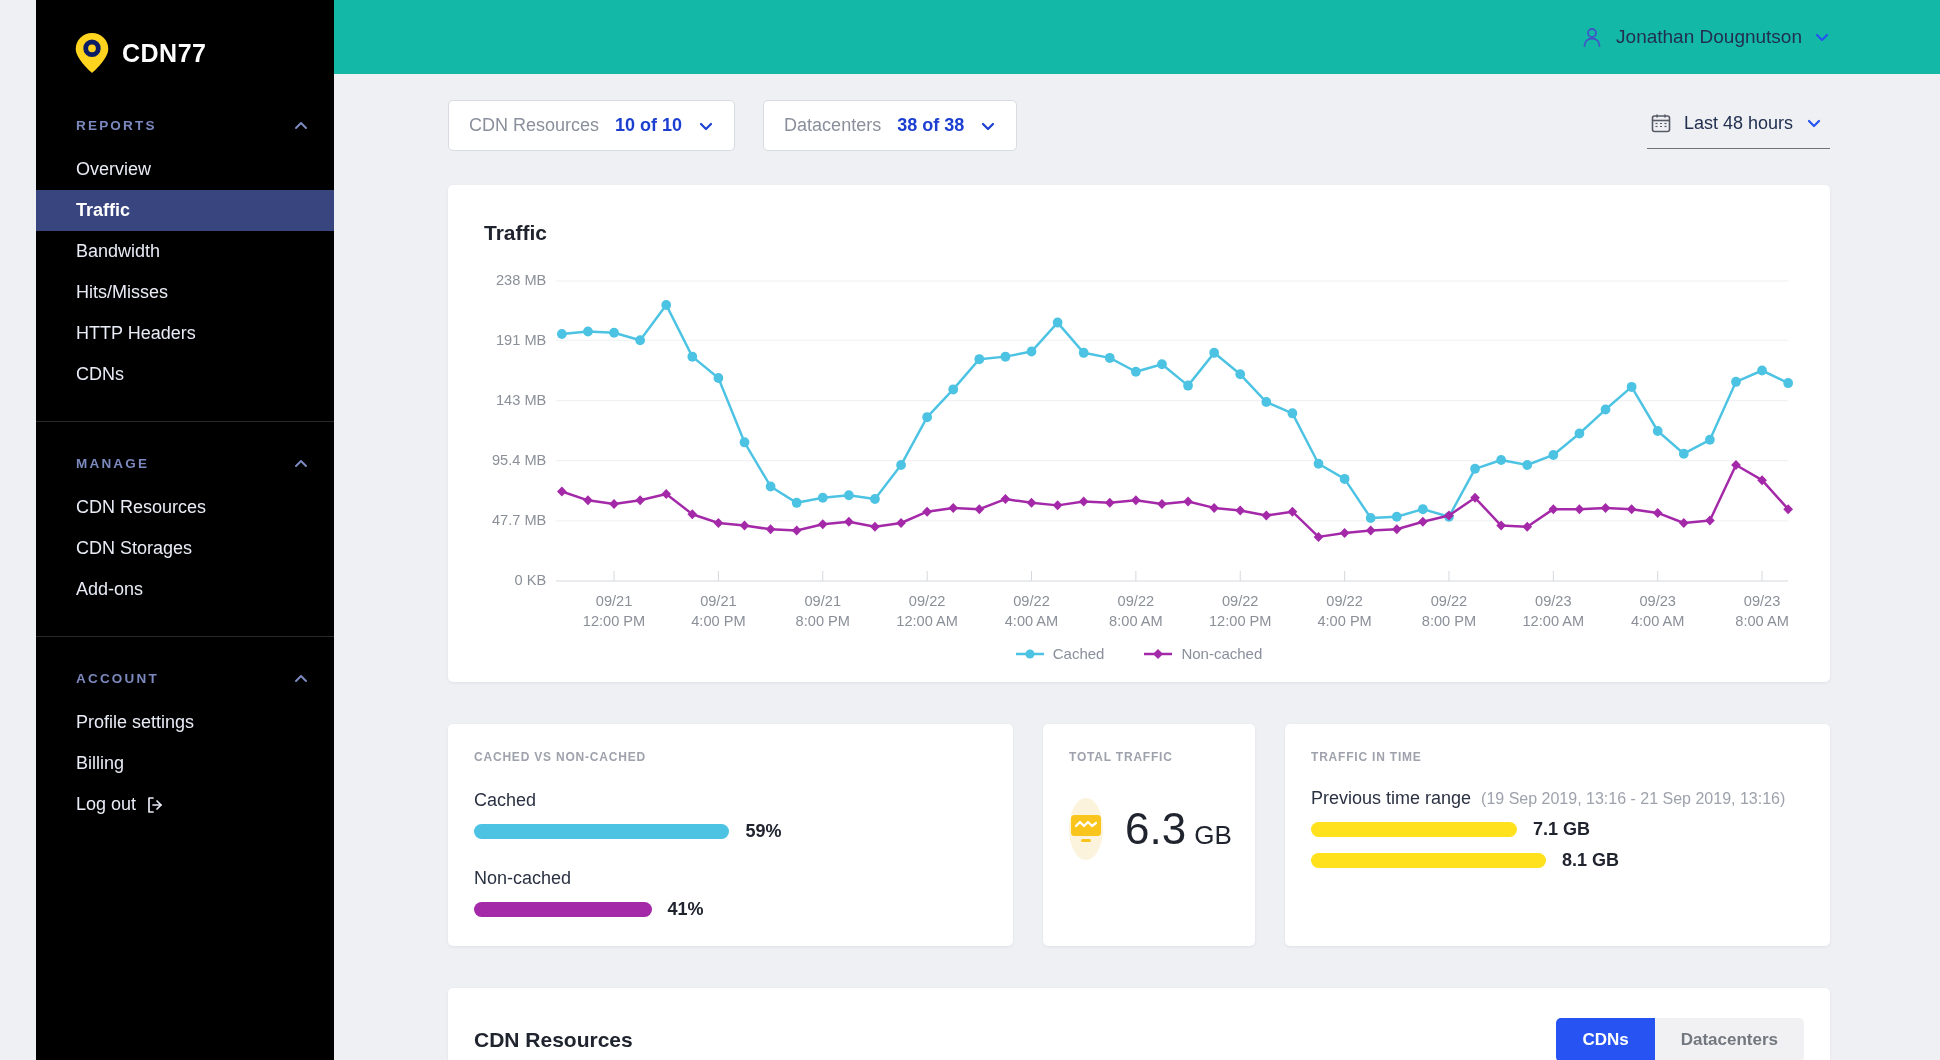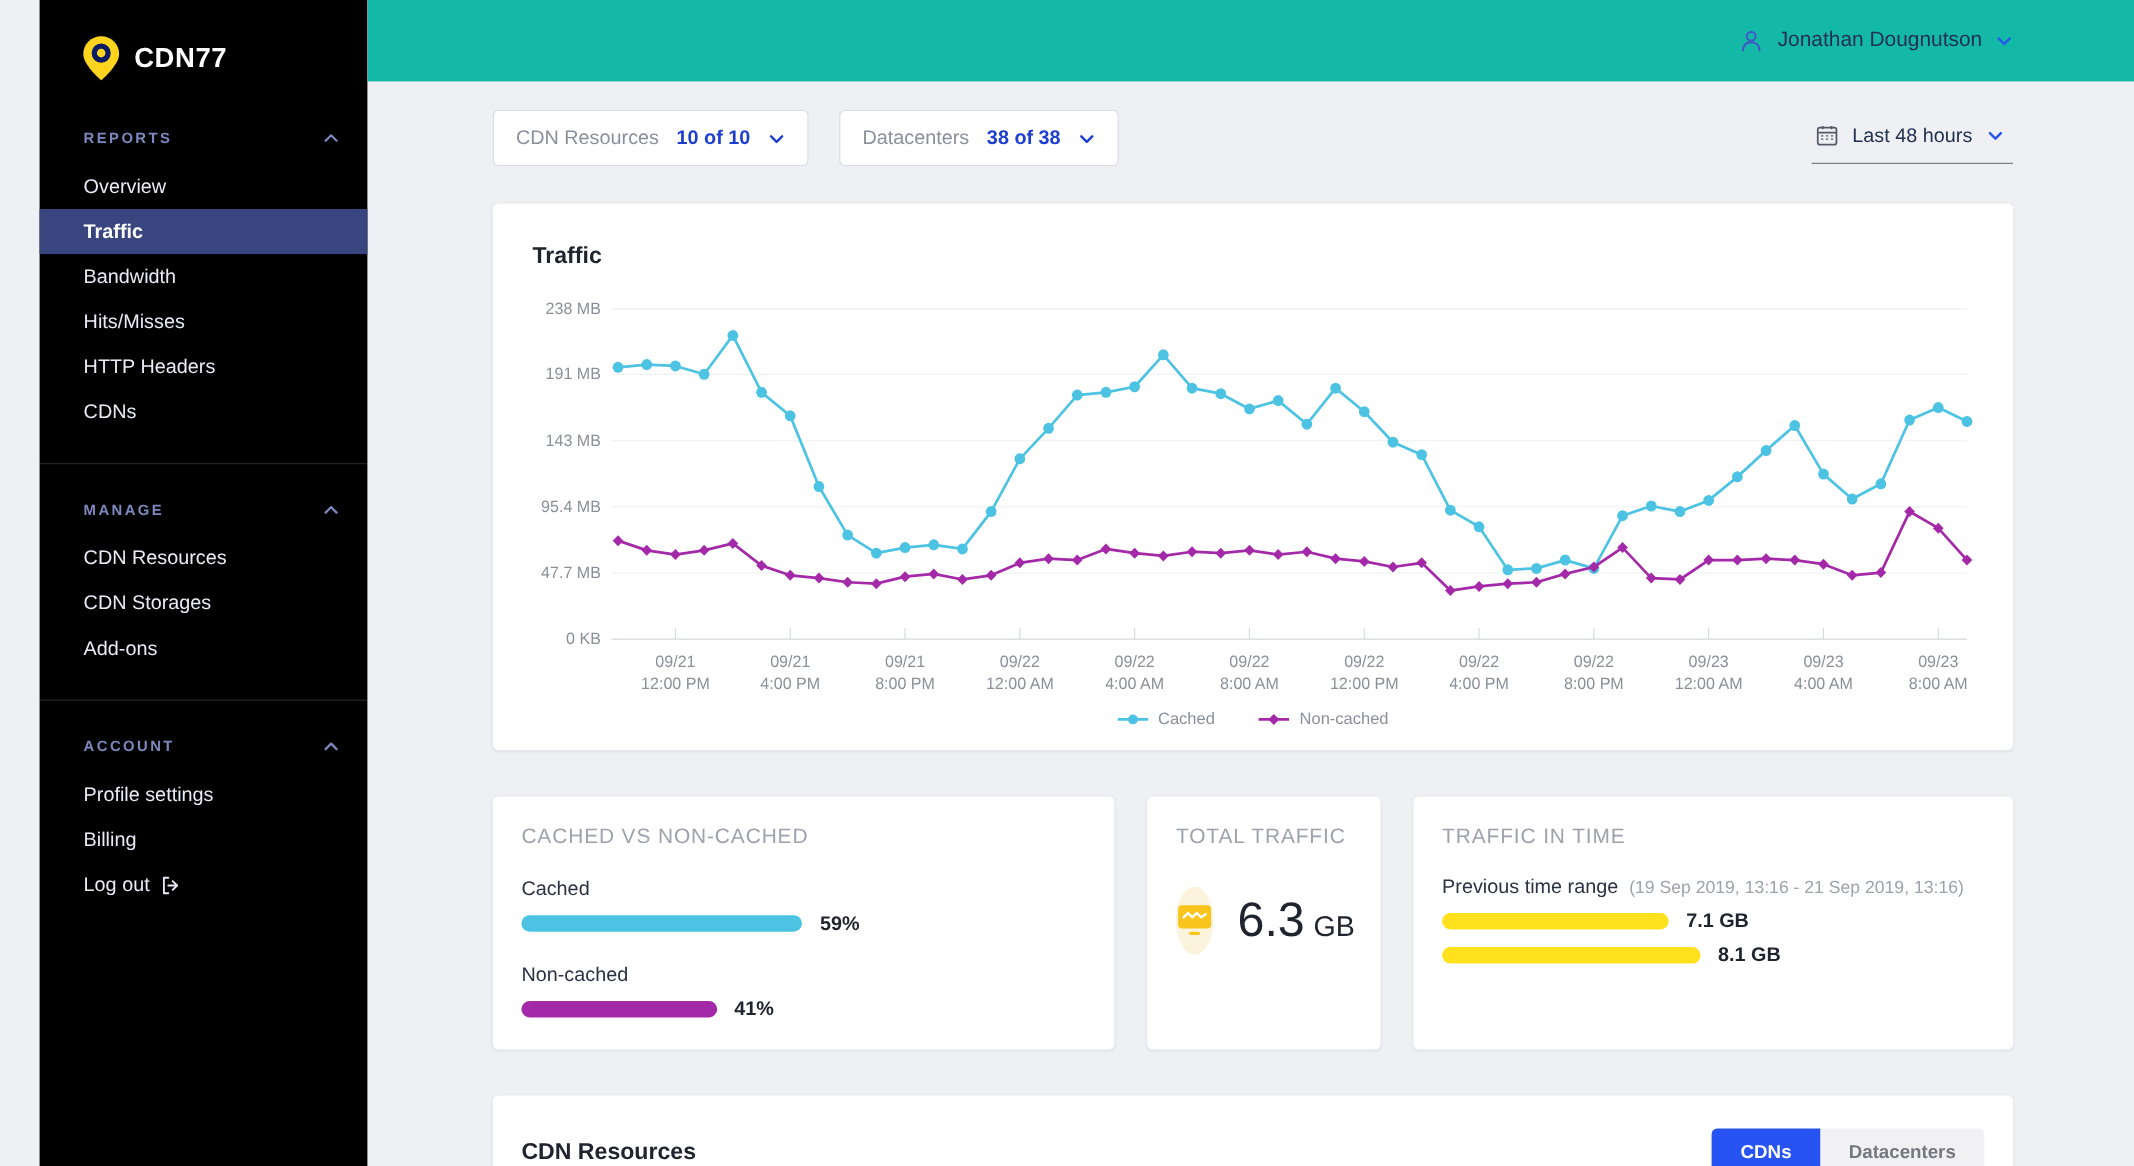--- a/index.html
+++ b/index.html
@@ -49,21 +49,21 @@
   .card { background:#fff; border-radius:5px; box-shadow:0 1px 3px rgba(20,30,60,.07); }
   .chart-card { margin-top:34px; padding:36px 36px 20px; }
   .chart-title { font-size:21px; font-weight:700; color:#20242E; }
   .chart-wrap { margin-top:22px; }
   .legend { display:flex; justify-content:center; gap:40px; margin-top:6px; }
   .legend-item { display:flex; align-items:center; gap:9px; color:#8A8F9C; font-size:15px; }
 
   
   .cards-row { display:flex; gap:30px; margin-top:42px; }
   .stat-card { padding:26px 26px; }
-  .stat-title { font-size:19px; font-weight:400; color:#9EA2AC; letter-spacing:.8px; }
+  .stat-title { font-size:12px; font-weight:700; color:#9EA2AC; letter-spacing:.8px; }
   .cnc-card { width:565px; }
   .bar-row-label { margin-top:26px; font-size:18px; color:#2A3142; }
   .bar-row { display:flex; align-items:center; gap:16px; margin-top:10px; }
   .pill { height:15px; border-radius:8px; }
   .pill-cyan { background:#4CC3E2; }
   .pill-purple { background:#A429A8; }
   .pill-yellow { background:#FFE11D; }
   .bar-pct { font-size:18px; font-weight:700; color:#20242E; }
   .total-card { width:212px; display:flex; flex-direction:column; }
   .total-body { display:flex; align-items:center; gap:22px; margin-top:34px; }

